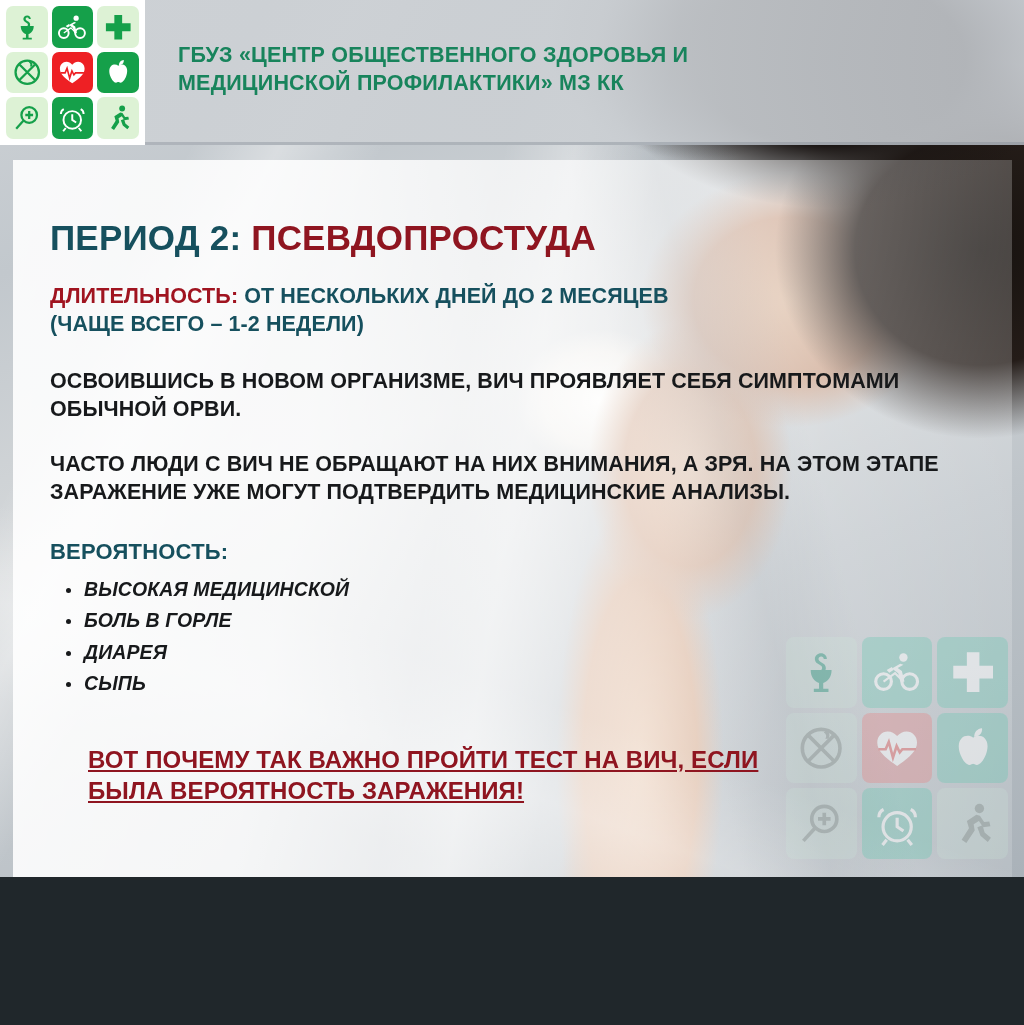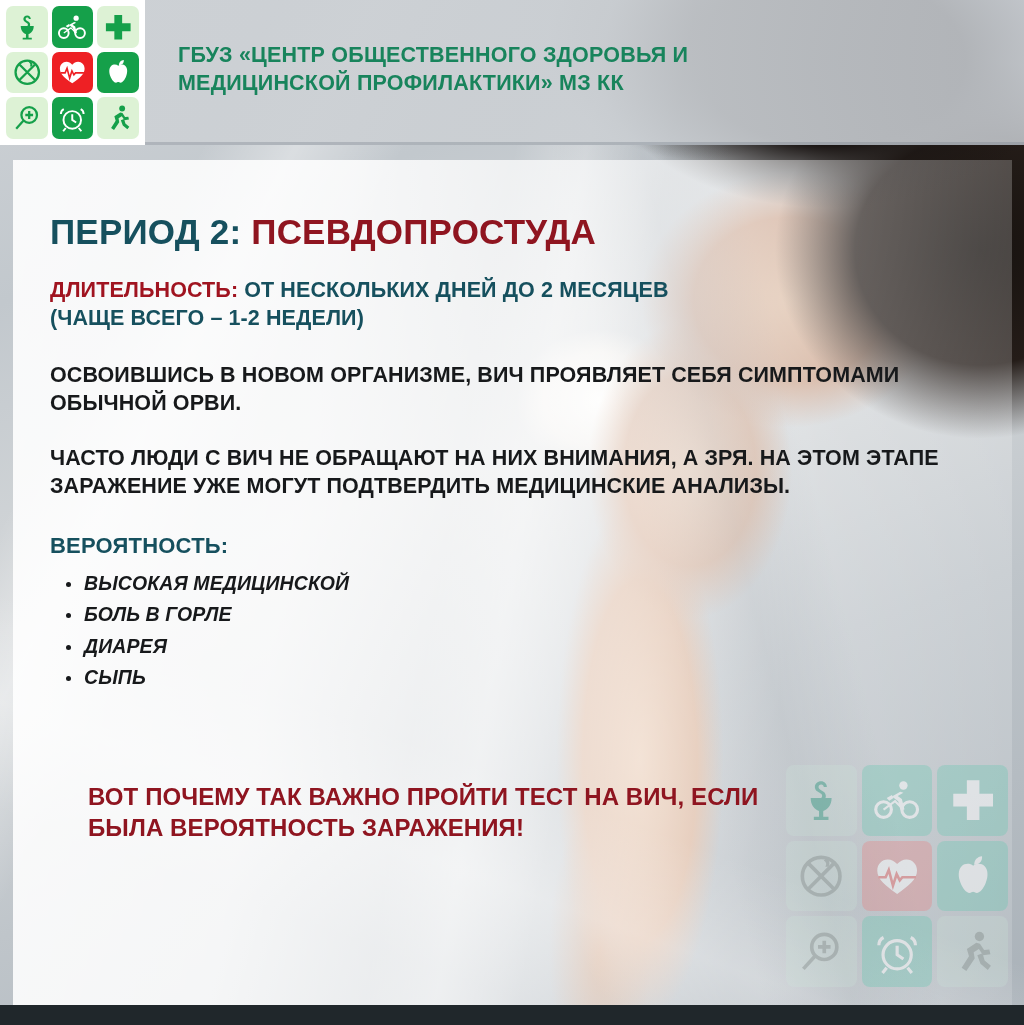--- a/index.html
+++ b/index.html
@@ -6,21 +6,21 @@
 
   html, body {
     width:1024px; height:1025px;
     font-family:"Liberation Sans", sans-serif;
     overflow:hidden;
     background:#20272b;
   }
 
   #poster {
     position:relative;
-    width:1024px; height:1005px;
+    width:1024px; height:877px;
     overflow:hidden;
   }
 
   
   .photo {
     position:absolute; inset:0;
     background:
       
       radial-gradient(ellipse 300px 190px at 830px 60px, #120f0e 0%, #1b1614 45%, rgba(30,24,22,0) 78%),
       radial-gradient(ellipse 250px 230px at 980px 250px, #17120f 0%, #241c18 50%, rgba(35,27,23,0) 82%),
@@ -94,21 +94,21 @@
        rgba(255,255,255,.90) 0%,
        rgba(255,255,255,.86) 30%,
        rgba(255,255,255,.62) 55%,
        rgba(255,255,255,.30) 75%,
        rgba(255,255,255,.14) 100%);
     z-index:3;
   }
 
   .content {
     position:absolute;
-    left:50px; top:212px; width:900px;
+    left:50px; top:218px; width:900px;
     z-index:5;
   }
 
   
   .title {
     font-size:35px; font-weight:bold; letter-spacing:.2px;
     line-height:1.12; margin-bottom:26px;
   }
   .t-teal { color:#16505e; }
   .t-red  { color:#8f1520; }
@@ -136,23 +136,23 @@
     font-size:19.5px; font-weight:bold; font-style:italic;
     color:#17191b; line-height:1.62;
     padding-left:20px; letter-spacing:.1px;
   }
   .sym-list li::before {
     content:""; position:absolute; left:2px; top:14px;
     width:5px; height:5px; border-radius:50%; background:#17191b;
   }
 
   .cta {
-    margin-top:88px; margin-left:38px;
+    margin-top:45px; margin-left:38px;
     font-size:24px; font-weight:bold; color:#8f1520;
-    line-height:1.28; letter-spacing:.1px;
+    line-height:1.28; letter-spacing:.1px;text-decoration:underline;
   }
 
   
   .watermark {
     position:absolute; right:16px; bottom:18px;
     width:222px; height:222px;
     display:grid;
     grid-template-columns:repeat(3,1fr);
     grid-template-rows:repeat(3,1fr);
     gap:5px;

